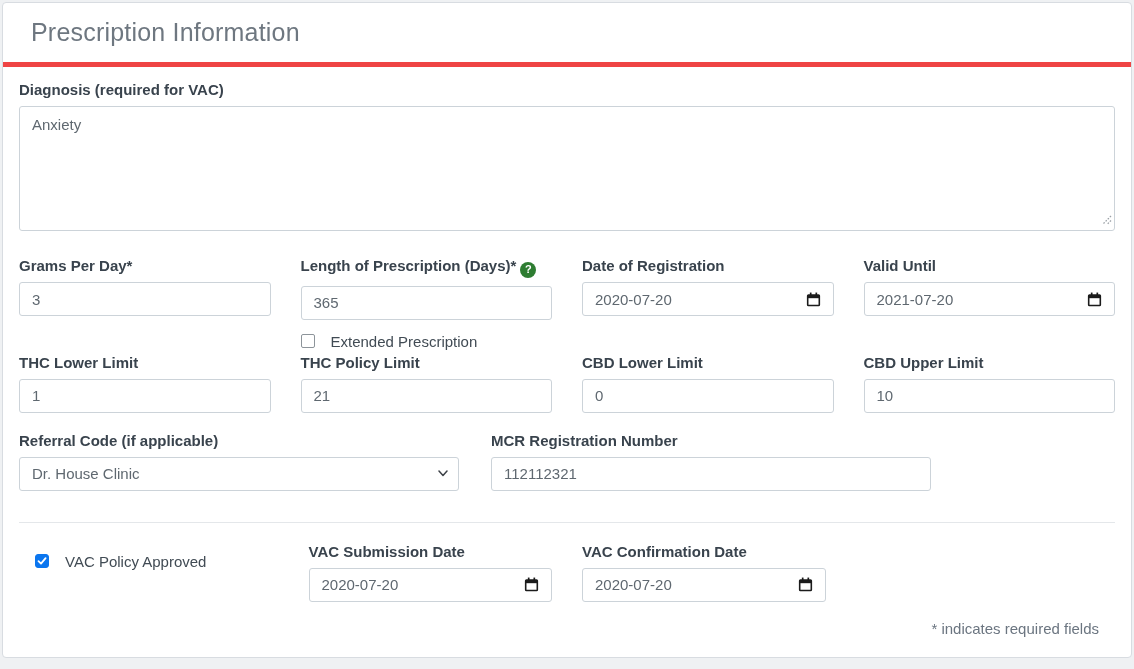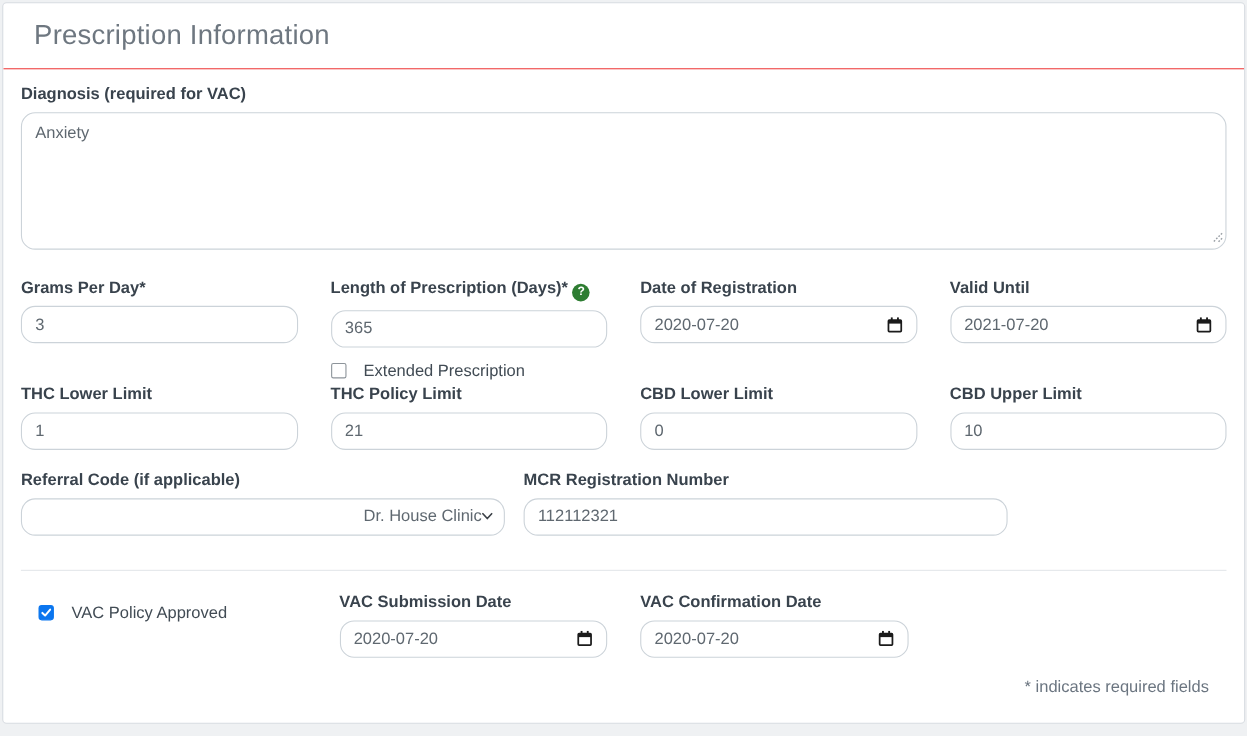--- a/index.html
+++ b/index.html
@@ -12,21 +12,21 @@
   .card {
     width: 1130px; height: 656px;
     margin: 2px;
     background: #ffffff;
     border: 1px solid #d8dce1;
     border-radius: 4px;
     overflow: hidden;
   }
   .card-header {
     padding: 13px 28px;
-    border-bottom: 1px solid #ef4444;
+    border-bottom: 5px solid #ef4444;
   }
   .card-title {
     font-size: 25px;
     line-height: 33px;
     font-weight: 400;
     color: #6e7780;
     letter-spacing: 0.2px;
   }
   .card-body-top { padding: 14px 16px 0 16px; }
 
@@ -36,21 +36,21 @@
     font-size: 15px;
     font-weight: bold;
     color: #39434d;
     margin-bottom: 8px;
     line-height: 17px;
   }
   .control {
     width: 100%;
     height: 34px;
     border: 1px solid #ccd3d9;
-    border-radius: 13px;
+    border-radius: 3px;
     background: #fff;
     font-size: 15px;
     color: #5f6870;
     padding: 0 12px;
     display: flex;
     align-items: center;
     font-family: "Liberation Sans", sans-serif;
   }
   input.control { display: block; outline: none; }
   .ta-wrap { position: relative; }
@@ -65,30 +65,30 @@
   .grip { position: absolute; right: 3px; bottom: 6px; }
 
   .row4 {
     display: grid;
     grid-template-columns: repeat(4, 1fr);
     column-gap: 30px;
   }
   .row2 {
     display: grid;
     grid-template-columns: 440px 440px;
-    column-gap: 17px;
+    column-gap: 32px;
   }
   .mb-diag { margin-bottom: 26px; }
   .mb-row2 { margin-bottom: 4px; }
   .mb-row3 { margin-bottom: 19px; }
 
   .date { justify-content: space-between; padding-right: 12px; }
   .date .val { color: #5f6870; }
 
-  .selectbox { justify-content: flex-end; padding-right: 10px; cursor: default; }
+  .selectbox { justify-content: space-between; padding-right: 10px; cursor: default; }
 
   .checkbox-row {
     display: flex;
     align-items: center;
     gap: 16px;
     font-size: 15px;
     color: #414b54;
     line-height: 17px;
     cursor: default;
   }

